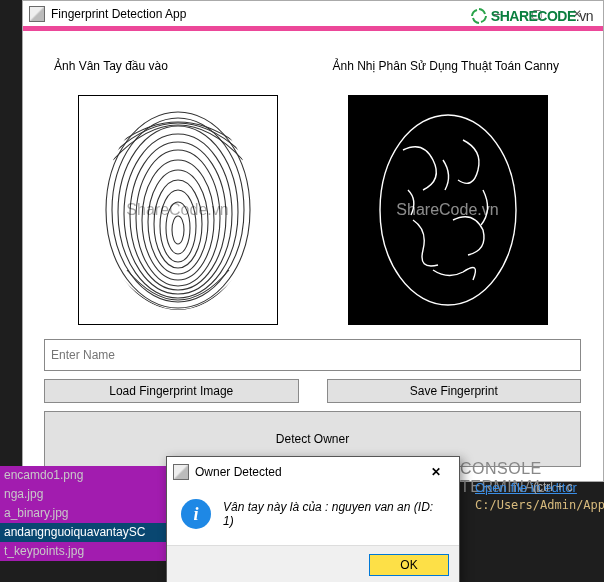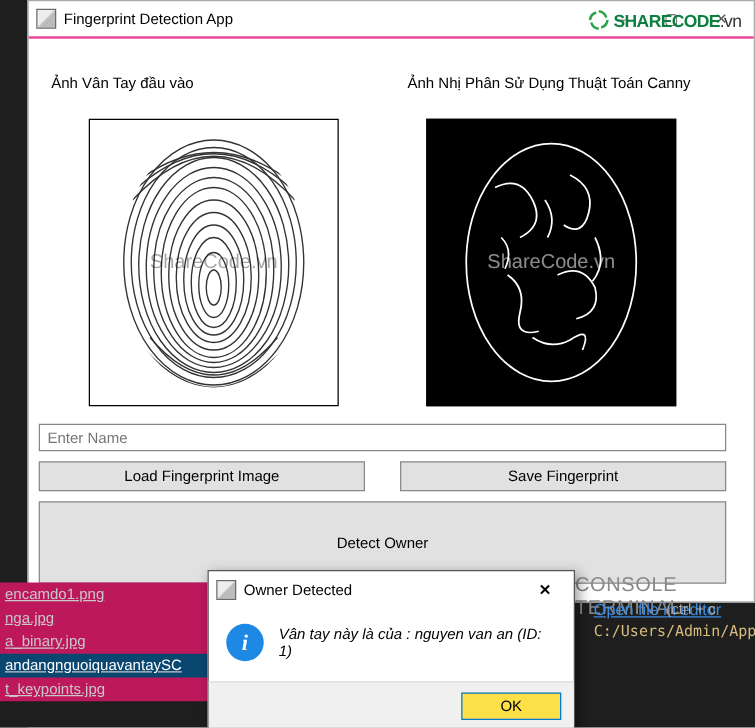--- a/index.html
+++ b/index.html
@@ -25,21 +25,21 @@
     border: 1px solid #aaa;
     display: flex;
     flex-direction: column;
     color: #000;
   }
   .titlebar {
     height: 30px;
     display: flex;
     align-items: center;
     padding: 0 6px;
-    border-bottom: 2px solid #ec4899;
+    border-bottom: 5px solid #ec4899;
   }
   .title-icon {
     width: 16px;
     height: 16px;
     border: 1px solid #6a6a6a;
     margin-right: 6px;
     background: linear-gradient(135deg, #eee 45%, #bbb 55%);
   }
   .title-text { font-size: 12px; flex: 1; }
   .win-btns { display: flex; gap: 0; margin-left: auto; }
@@ -50,21 +50,21 @@
     align-items: center;
     justify-content: center;
     font-size: 12px;
     color: #555;
   }
   
   .content {
     flex: 1;
     display: flex;
     flex-direction: column;
-    padding: 10px 22px 14px 8px;
+    padding: 10px 22px 14px 21px;
   }
   .row-labels {
     display: flex;
     margin-top: 18px;
     font-size: 12px;
     color: #000;
   }
   .row-labels > div:first-child { flex: 1; padding-left: 10px; }
   .row-labels > div:last-child { flex: 1; padding-left: 30px; }
   .row-images {
@@ -81,21 +81,21 @@
     display: flex;
     align-items: center;
     justify-content: center;
     overflow: hidden;
     position: relative;
   }
   .img-box.black { background: #000; }
   .name-input {
     margin-top: 14px;
     width: 100%;
-    height: 22px;
+    height: 32px;
     border: 1px solid #888;
     padding: 2px 6px;
     font-size: 12px;
     color: #666;
     background: #fff;
   }
   .btn-row {
     display: flex;
     gap: 28px;
     margin-top: 8px;
@@ -189,22 +189,21 @@
   }
   
   .filelist {
     position: absolute;
     left: 0;
     top: 466px;
     width: 170px;
     font-size: 12px;
     color: #c8c8c8;
     line-height: 19px;
-    background: #be185d;
-    text-decoration: underline;
+    background: #a21caf;
   }
   .filelist div {
     padding: 0 4px;
     border-bottom: 0;
     overflow: hidden;
     white-space: nowrap;
   }
   .filelist .selected {
     background: #094771;
     color: #fff;

